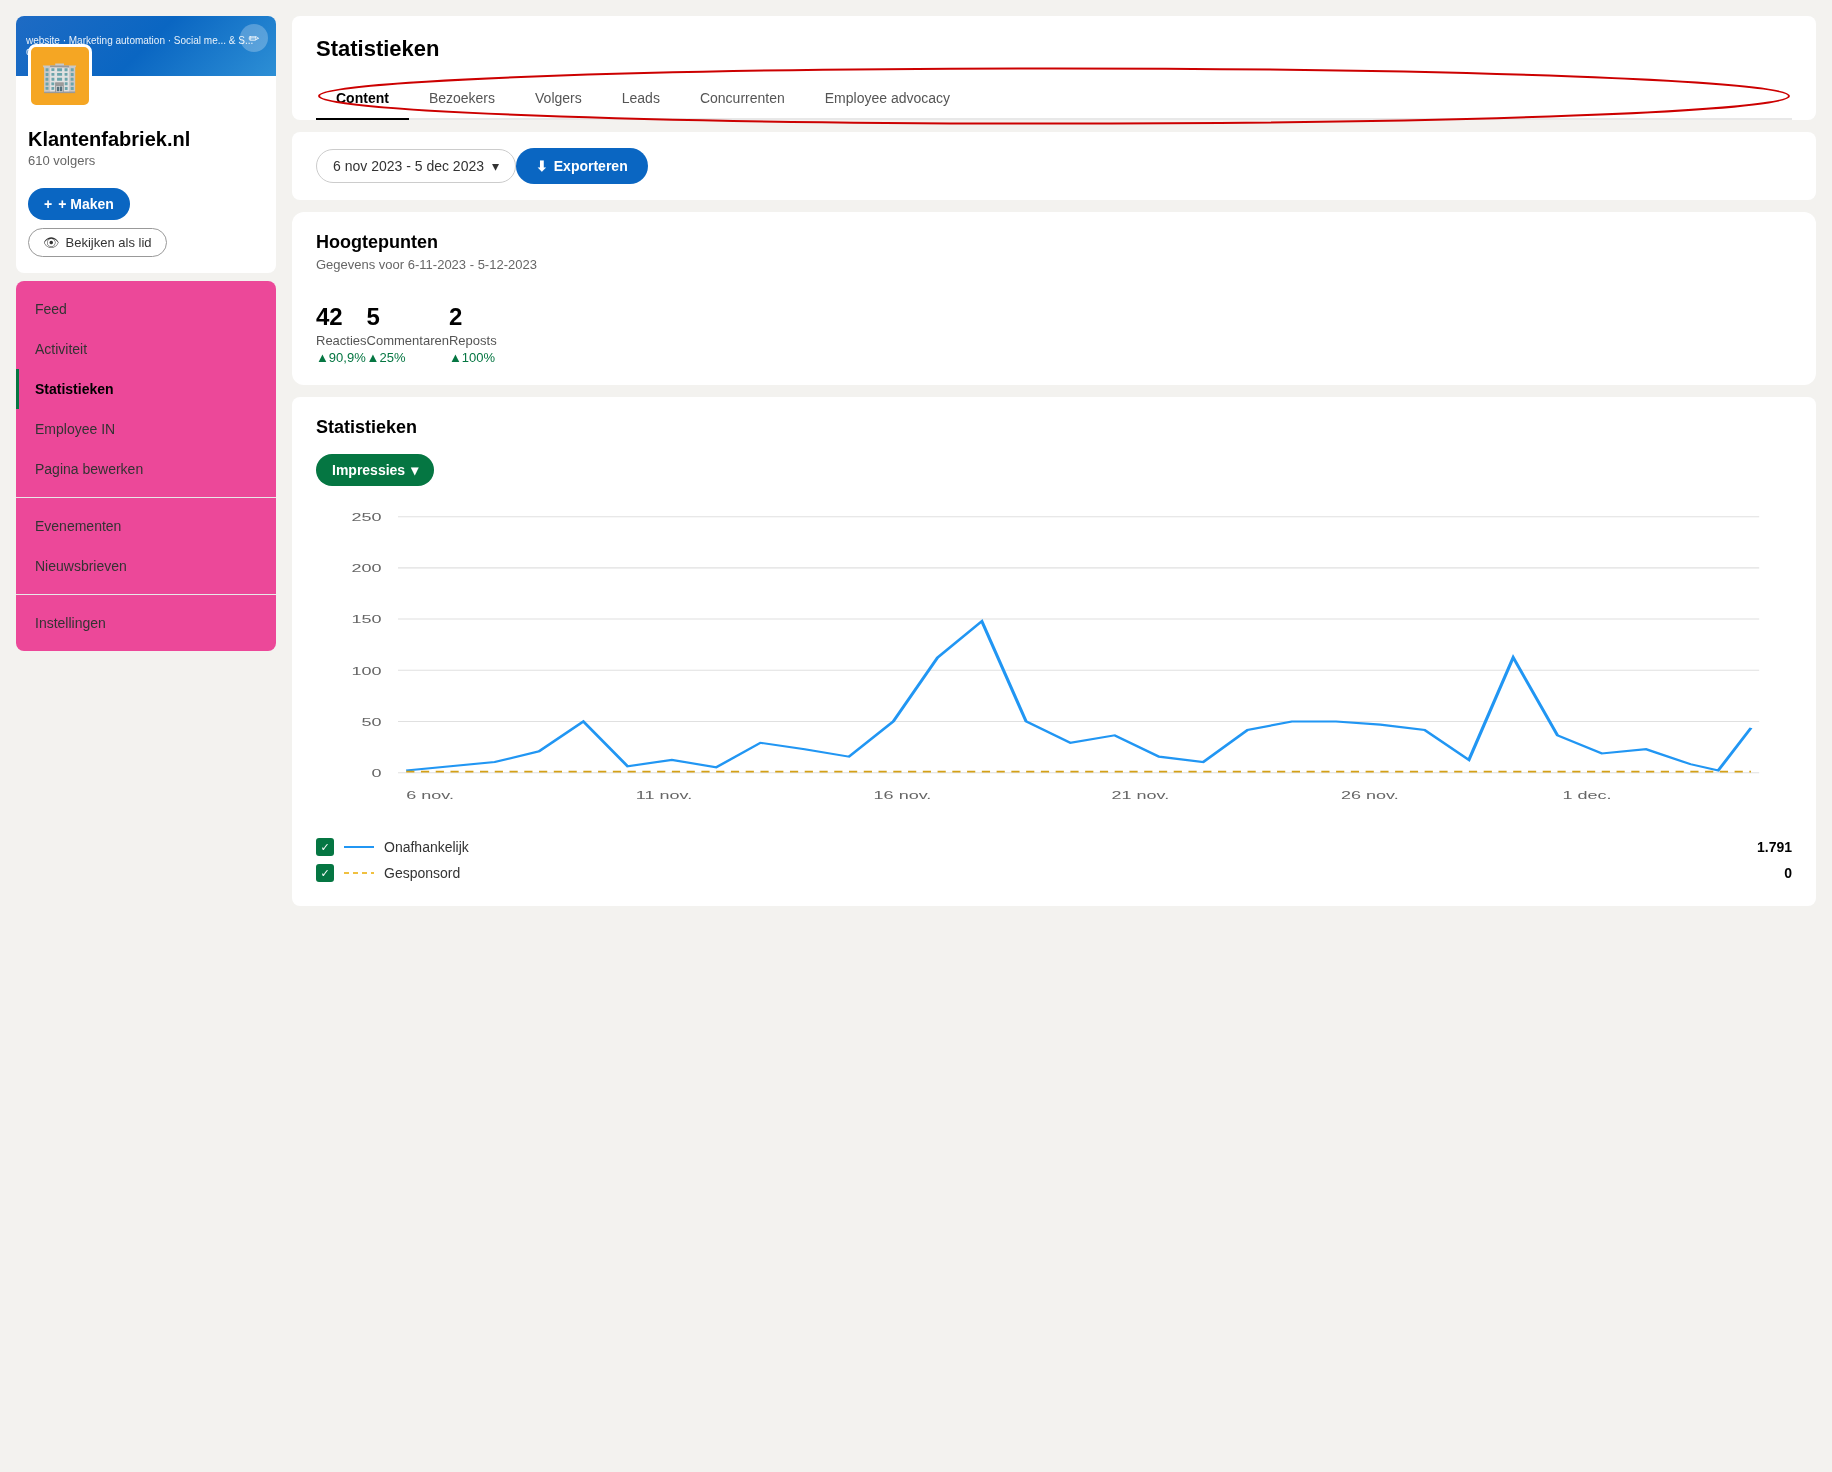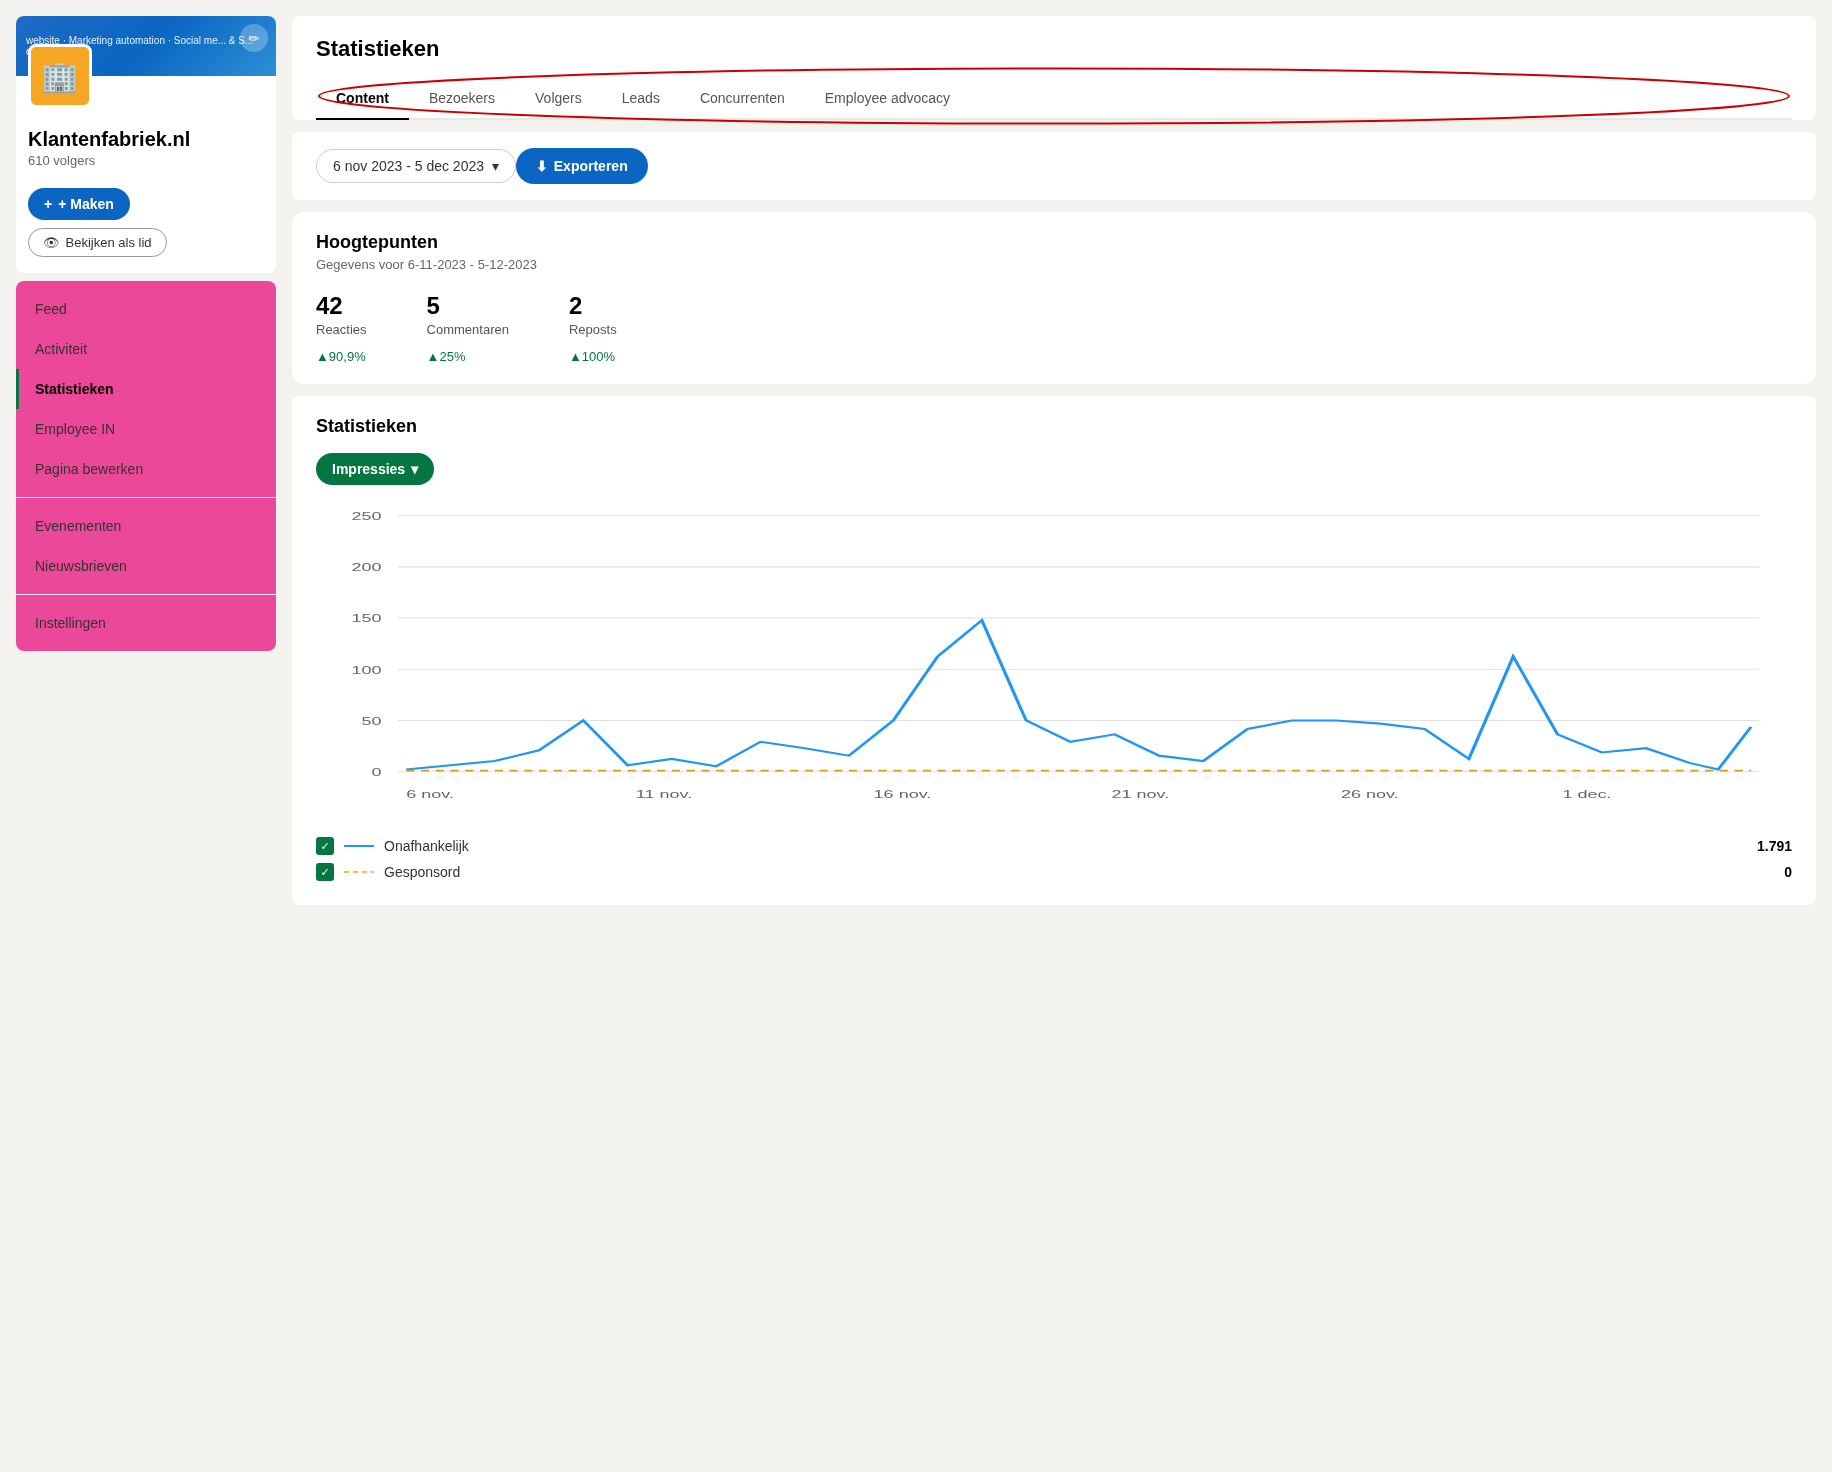--- a/index.html
+++ b/index.html
@@ -234,41 +234,40 @@
       padding: 20px 24px;
     }
     .highlights-title {
       font-size: 18px;
       font-weight: 700;
       margin-bottom: 4px;
     }
     .highlights-subtitle {
       font-size: 13px;
       color: #666;
-      margin-bottom: 20px;
+      margin-bottom: 31px;
     }
     .highlights-metrics {
       display: flex;
-      gap: 60px;
     }
     .metric-item {}
     .metric-value {
       font-size: 24px;
       font-weight: 700;
       color: #000;
     }
     .metric-label {
       font-size: 13px;
       color: #555;
       margin-top: 2px;
     }
     .metric-change {
       font-size: 13px;
       color: #057642;
-      margin-top: 12px;
+      margin-top: 2px;
       display: flex;
       align-items: center;
       gap: 2px;
     }
 
     
     .chart-card {
       background: #fff;
       border-radius: 8px;
       padding: 20px 24px 24px;

